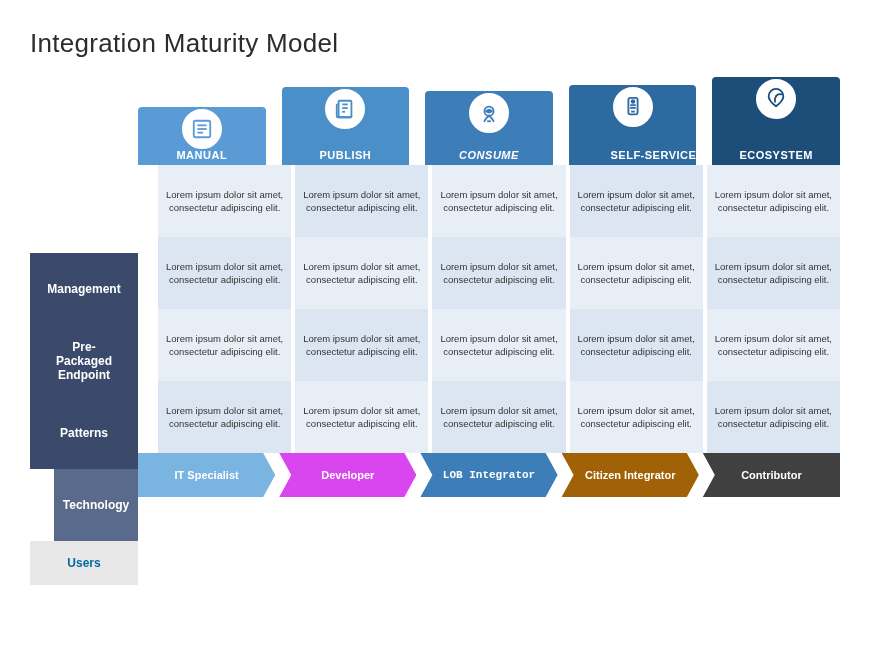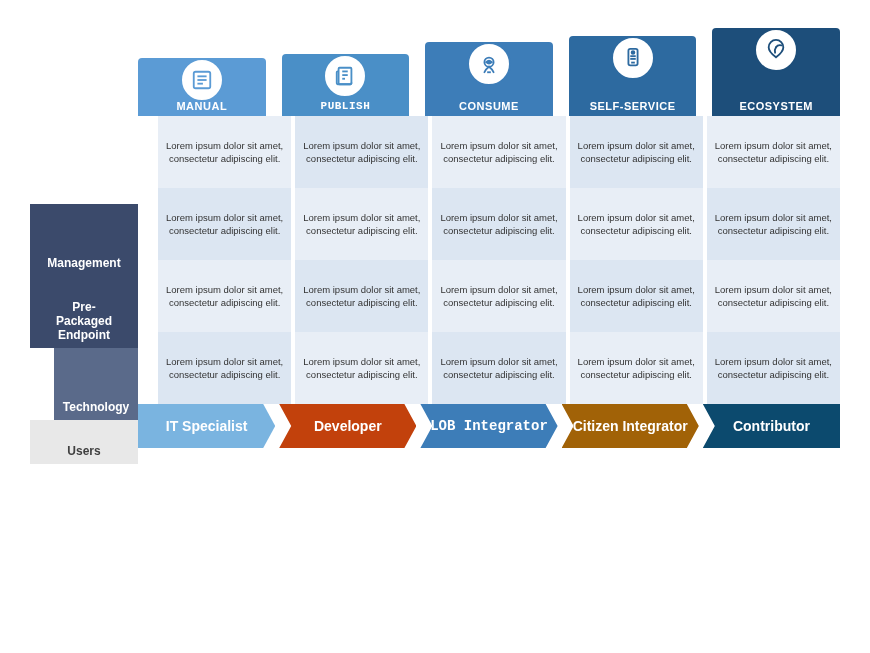--- a/index.html
+++ b/index.html
@@ -35,33 +35,33 @@
     
     .row-labels {
       display: flex;
       flex-direction: column;
       width: 108px;
       flex-shrink: 0;
       margin-top: 88px;
     }
     .row-label {
       display: flex;
-      align-items: flex-end;
+      align-items: center;
       justify-content: center;
       text-align: center;
       font-size: 12px;
       font-weight: 700;
       color: #fff;
       padding: 6px 16px;
     }
     .row-label.dark { background: #3b4a6b; }
     .row-label.light { background: #5a6a8a; margin-left: 24px; }
     .row-label.users-label {
       background: #e8e8e8;
-      color: #404040;
+      color: #0369a1;
       font-weight: 600;
     }
     
     .row-label-mgmt { height: 72px; }
     .row-label-prepack { height: 72px; }
     .row-label-patterns { height: 72px; }
     .row-label-tech { height: 72px; }
     .row-label-users { height: 44px; }
 
     
@@ -118,24 +118,24 @@
     }
 
     
     .col-manual .col-icon-circle { border-color: #5b9bd5; color: #5b9bd5; }
     .col-manual .col-title-box { background: #5b9bd5; height: 58px; }
 
     .col-publish .col-icon-circle { border-color: #4a8fc7; color: #4a8fc7; }
     .col-publish .col-title-box { background: #4a8fc7; height: 66px; }
 
     .col-consume .col-icon-circle { border-color: #3d7db8; color: #3d7db8; }
-    .col-consume .col-title-box { background: #3d7db8; height: 74px; }
+    .col-consume .col-title-box { background: #3d7db8; height: 74px; font-style: italic; }
 
     .col-selfservice .col-icon-circle { border-color: #2d6aa0; color: #2d6aa0; }
-    .col-selfservice .col-title-box { background: #2d6aa0; height: 80px; }
+    .col-selfservice .col-title-box { background: #2d6aa0; height: 80px; justify-content: flex-end; }
 
     .col-ecosystem .col-icon-circle { border-color: #1d4e7a; color: #1d4e7a; }
     .col-ecosystem .col-title-box { background: #1d4e7a; height: 88px; }
 
     
     .data-rows {
       display: flex;
       flex-direction: column;
       gap: 0;
     }
@@ -167,60 +167,64 @@
       flex-direction: row;
       gap: 4px;
       margin-top: 0;
     }
     .users-arrow {
       flex: 1;
       height: 44px;
       display: flex;
       align-items: center;
       justify-content: center;
-      font-size: 14px;
+      font-size: 11px;
       font-weight: 700;
       color: #fff;
       position: relative;
       clip-path: polygon(0 0, calc(100% - 12px) 0, 100% 50%, calc(100% - 12px) 100%, 0 100%, 12px 50%);
     }
     .users-arrow.first {
       clip-path: polygon(0 0, calc(100% - 12px) 0, 100% 50%, calc(100% - 12px) 100%, 0 100%);
     }
     .users-arrow-manual { background: #7ab4e0; }
-    .users-arrow-publish { background: #c2410c; }
+    .users-arrow-publish { background: #d946ef; }
     .users-arrow-consume { background: #3d7db8; font-family: Liberation Mono, monospace; }
     .users-arrow-selfservice { background: #a16207; }
-    .users-arrow-ecosystem { background: #0c4a6e; }
+    .users-arrow-ecosystem { background: #404040; }
 
     
     .icon-svg {
       width: 22px;
       height: 22px;
     }
   </style>
 </head>
 <body>
 
 <div class="slide">
+  <div class="slide-title">Integration Maturity Model</div>
 
   <div class="main-content">
 
     <div class="row-labels">
 
       <div style="height:88px;"></div>
 
       <div class="row-label dark row-label-mgmt">
         <span>Management</span>
       </div>
 
       <div class="row-label dark row-label-prepack">
         <span>Pre-Packaged Endpoint</span>
       </div>
 
+      <div class="row-label dark row-label-patterns">
+        <span>Patterns</span>
+      </div>
 
       <div class="row-label light row-label-tech">
         <span>Technology</span>
       </div>
 
       <div class="row-label users-label row-label-users">
         <span>Users</span>
       </div>
     </div>
 
@@ -245,21 +249,21 @@
         <div class="col-header col-publish">
           <div class="col-icon-circle" style="border-color:#4a8fc7; color:#4a8fc7; top:0;">
             <svg class="icon-svg" viewBox="0 0 24 24" fill="none" stroke="#4a8fc7" stroke-width="2">
               <rect x="5" y="3" width="14" height="18" rx="1"></rect>
               <line x1="9" y1="7" x2="15" y2="7"></line>
               <line x1="9" y1="11" x2="15" y2="11"></line>
               <line x1="9" y1="15" x2="12" y2="15"></line>
               <path d="M5 7h-1a1 1 0 00-1 1v12a1 1 0 001 1h14a1 1 0 001-1v-1"></path>
             </svg>
           </div>
-          <div class="col-title-box" style="height:62px; background:#4a8fc7;font-family:Liberation Mono, monospace;">
+          <div class="col-title-box" style="height:78px; background:#4a8fc7;">
             <span class="col-title-text">PUBLISH</span>
           </div>
         </div>
 
         <div class="col-header col-consume">
           <div class="col-icon-circle" style="border-color:#3d7db8; color:#3d7db8; top:0;">
             <svg class="icon-svg" viewBox="0 0 24 24" fill="none" stroke="#3d7db8" stroke-width="2">
               <circle cx="12" cy="10" r="5"></circle>
               <path d="M9 10 Q12 7 15 10 Q12 13 9 10Z" fill="#3d7db8"></path>
               <path d="M12 15 Q8 18 7 21" stroke-linecap="round"></path>

